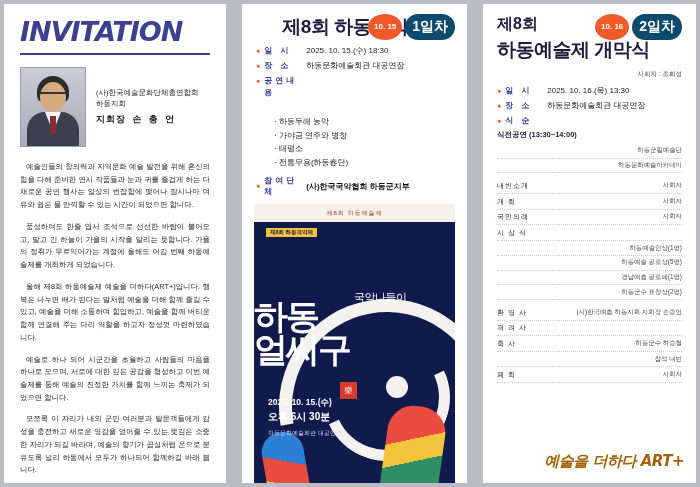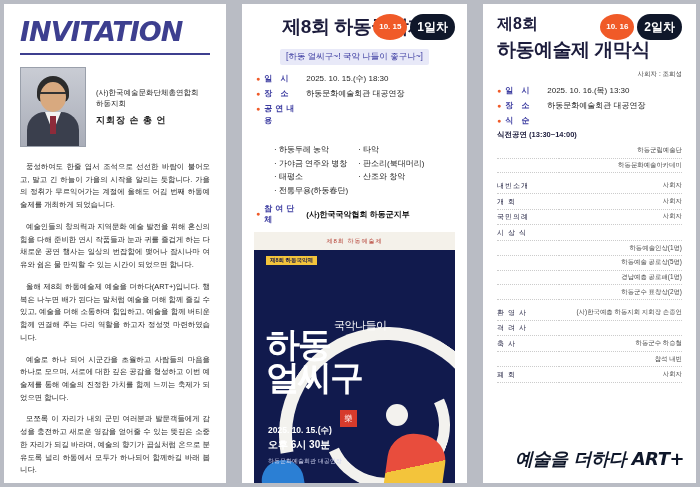--- a/index.html
+++ b/index.html
@@ -107,20 +107,21 @@
     color: #222;
     line-height: 1.5;
   }
   .profile-text .org { display: block; }
   .profile-text .name {
     display: block;
     font-weight: bold;
     font-size: 9px;
     margin-top: 4px;
     letter-spacing: 1px;
+    font-family: Liberation Mono, monospace;
   }
   .invite-body p {
     font-size: 7.4px;
     line-height: 1.72;
     color: #1e1e1e;
     margin: 0 0 9px 0;
     text-align: justify;
     text-indent: 6px;
   }
   .invite-body p.last { text-indent: 0; }
@@ -161,23 +162,23 @@
     font-weight: bold;
     display: flex;
     align-items: center;
     justify-content: center;
     line-height: 1;
   }
   .badge-pill {
     height: 26px;
     padding: 0 7px;
     border-radius: 13px;
-    background: #0f172a;
+    background: #0c4a6e;
     color: #fff;
-    font-size: 12px;
+    font-size: 14px;
     font-weight: bold;
     display: flex;
     align-items: center;
     justify-content: center;
   }
   .fest-sub {
     font-size: 8.5px;
     color: #3b3ba0;
     background: #e8e9f8;
     display: inline-block;
@@ -297,31 +298,31 @@
     left: 10px;
     bottom: -6px;
     width: 42px;
     height: 66px;
     background: linear-gradient(200deg,#2b7fd4 0 45%, #e84d3d 45% 75%, #f3c43b 75% 100%);
     border-radius: 20px 20px 0 0;
     transform: rotate(-10deg);
   }
   .poster .big-ko {
     position: absolute;
-    left: 12px;
+    left: 0;
     top: 96px;
     font-size: 34px;
     font-weight: bold;
     color: #ffffff;
     line-height: 0.96;
     letter-spacing: -2px;
   }
   .poster .small-ko {
     position: absolute;
-    left: 80px;
+    left: 100px;
     top: 86px;
     font-size: 11px;
     color: #ffffff;
     letter-spacing: -0.5px;
     font-family: Liberation Serif, serif;
   }
   .poster .seal {
     position: absolute;
     left: 86px;
     top: 178px;
@@ -431,22 +432,22 @@
     height: 5px;
     padding: 0;
   }
   .art-plus {
     position: absolute;
     right: 12px;
     bottom: 12px;
     font-family: "DejaVu Sans", sans-serif;
     font-style: italic;
     font-weight: bold;
-    font-size: 18px;
-    color: #0f172a;
+    font-size: 15px;
+    color: #a16207;
     letter-spacing: -0.5px;
     white-space: nowrap;
   }
 </style>
 </head>
 <body>
 
 <div class="page">
 
   <section class="panel-invite">
@@ -463,37 +464,36 @@
         <div class="glasses"></div>
       </div>
       <div class="profile-text">
         <span class="org">(사)한국예술문화단체총연합회</span>
         <span class="org">하동지회</span>
         <span class="name">지회장 손 총 언</span>
       </div>
     </div>
 
     <div class="invite-body">
+      <p>예술인들의 창의력과 지역문화 예술 발전을 위해 혼신의 힘을 다해 준비한 연시 작품들과 눈과 귀를 즐겁게 하는 다채로운 공연 행사는 일상의 번잡함에 맺어나 잠시나마 여유와 쉼은 물 만끽할 수 있는 시간이 되었으면 합니다.</p>
       <p>풍성하여도 한줄 엽서 조석으로 선선한 바람이 불어오고, 말고 긴 하늘이 가을의 시작을 알리는 듯합니다. 가을의 정취가 무르익어가는 계절에 올해도 어김 번째 하동예술제를 개최하게 되었습니다.</p>
-      <p>예술인들의 창의력과 지역문화 예술 발전을 위해 혼신의 힘을 다해 준비한 연시 작품들과 눈과 귀를 즐겁게 하는 다채로운 공연 행사는 일상의 번잡함에 맺어나 잠시나마 여유와 쉼은 물 만끽할 수 있는 시간이 되었으면 합니다.</p>
       <p>올해 제8회 하동예술제 예술을 더하다(ART+)입니다. 행복은 나누면 배가 된다는 말처럼 예술을 더해 함께 즐길 수 있고, 예술을 더해 소통하며 힘입하고, 예술을 함께 버티운 함께 연결해 주는 다리 역할을 하고자 정성껏 마련하였습니다.</p>
       <p>예술로 하나 되어 시군간을 초월하고 사람들의 마음을 하나로 모으며, 서로에 대한 깊은 공감을 형성하고 이번 예술제를 통해 예술의 진정한 가치를 함께 느끼는 축제가 되었으면 합니다.</p>
       <p>모쪼록 이 자리가 내외 군민 여러분과 발문객들에게 감성을 충전하고 새로운 영감을 얻어줄 수 있는 뜻깊은 소중한 자리가 되길 바라며, 예술의 향기가 곱실처럼 온으로 분유도록 널리 하동에서 모두가 하나되어 함께하길 바래 봅니다.</p>
       <p class="last">감사합니다.</p>
     </div>
   </section>
 
   <section class="panel-festival">
     <div class="fest-head">
       <div class="date-badges">
         <div class="badge-round">10. 15</div>
         <div class="badge-pill">1일차</div>
       </div>
       <div class="fest-title">제8회 하동국악제</div>
-      <div class="fest-sub">[하동 얼씨구~! 국악 나들이 좋구나~]</div>
     </div>
 
     <div class="info-list">
       <div class="info-row">
         <span class="dot-mark">●</span>
         <span class="info-label">일     시</span>
         <span class="info-value">2025. 10. 15.(수) 18:30</span>
       </div>
       <div class="info-row">
         <span class="dot-mark">●</span>
@@ -503,25 +503,20 @@
       <div class="info-row">
         <span class="dot-mark">●</span>
         <span class="info-label">공연내용</span>
       </div>
       <div class="prog-cols">
         <ul>
           <li>하동두레 농악</li>
           <li>가야금 연주와 병창</li>
           <li>태평소</li>
           <li>전통무용(하동春단)</li>
-        </ul>
-        <ul>
-          <li>타악</li>
-          <li>판소리(북대머리)</li>
-          <li>산조와 창악</li>
         </ul>
       </div>
       <div class="host-row">
         <span class="dot-mark">●</span>
         <span class="info-label">참여단체</span>
         <span class="host-strong">(사)한국국악협회 하동군지부</span>
       </div>
     </div>
 
     <div class="poster">

